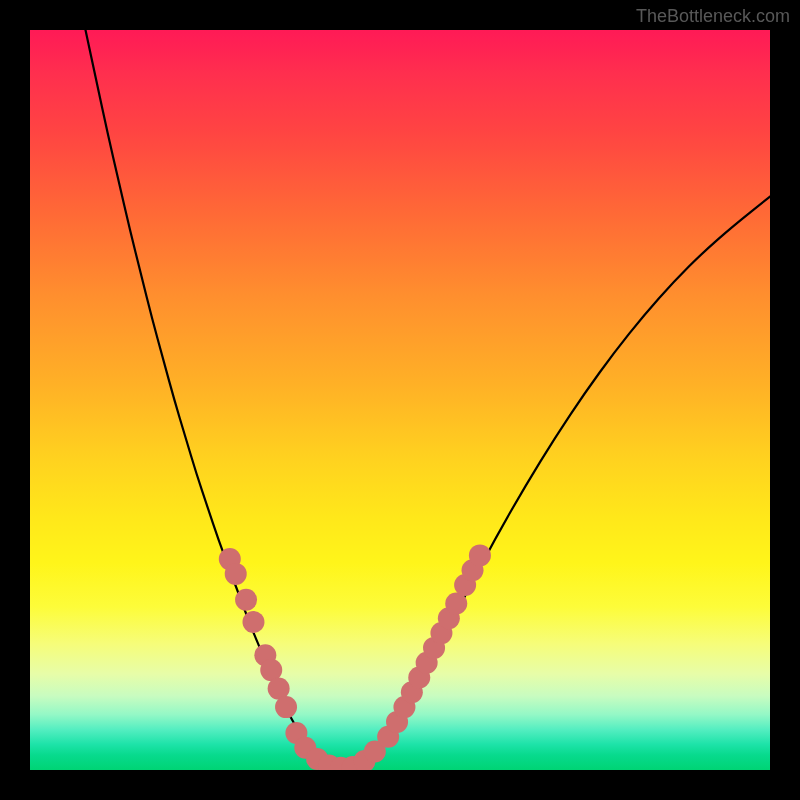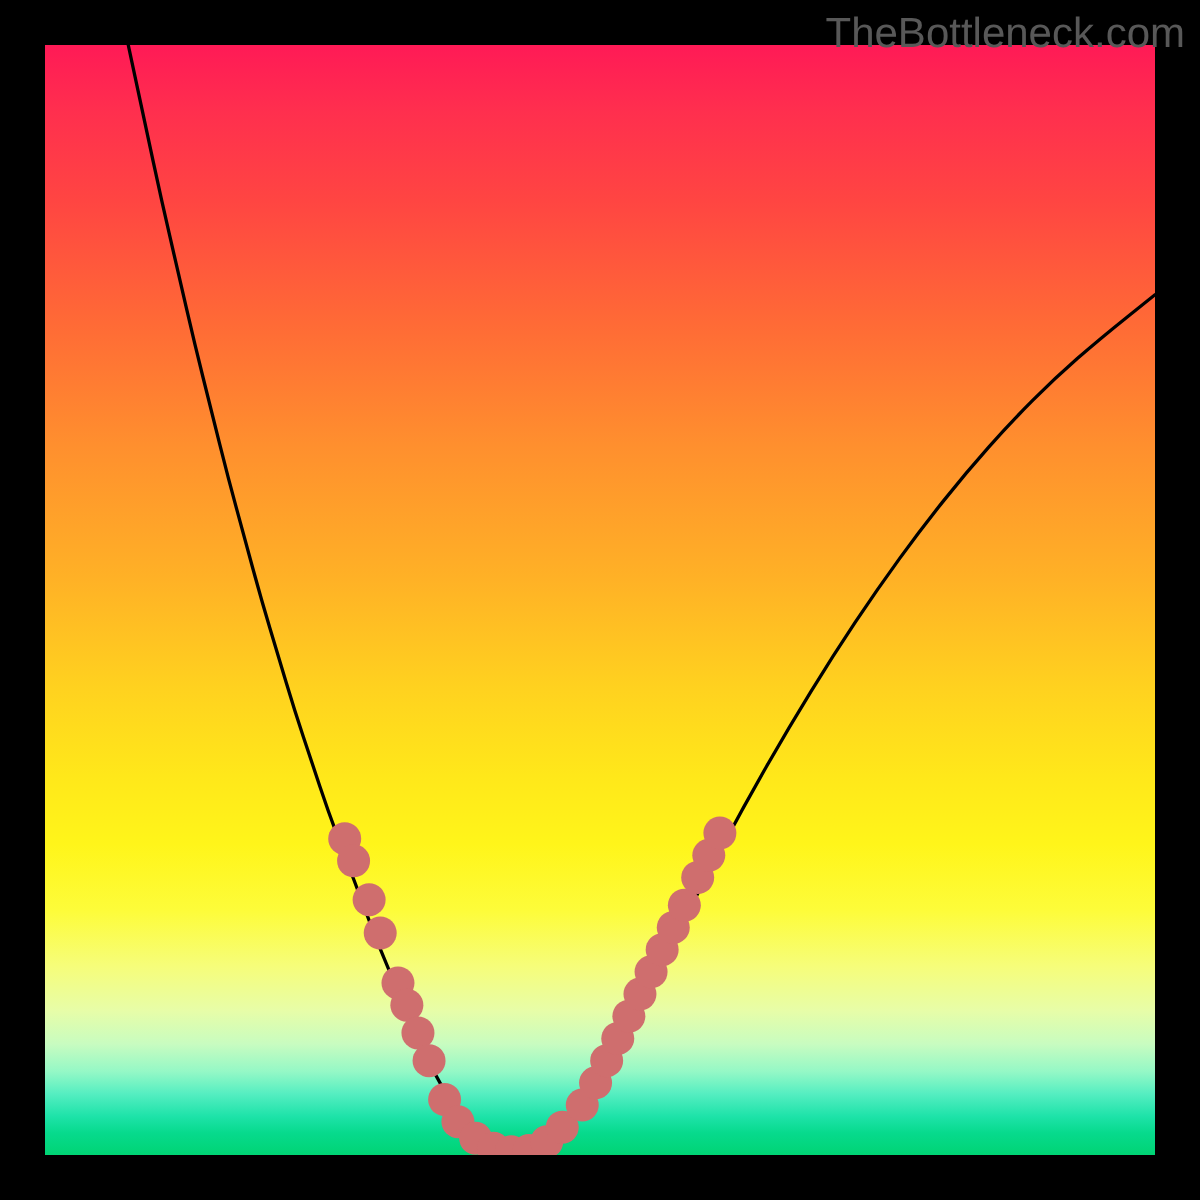--- a/index.html
+++ b/index.html
@@ -67,21 +67,21 @@
   }
   .dot {
     fill: #cf6e6e;
     stroke: none;
   }
   .watermark {
     position: absolute;
     top: 6px;
     right: 10px;
     color: #585858;
-    font-size: 28px;
+    font-size: 18px;
     font-family: Arial, Helvetica, sans-serif;
     letter-spacing: 0;
     user-select: none;
   }
 </style>
 </head>
 <body>
 
 <div class="frame">
   <div class="plot-area" style="inset:0;">

